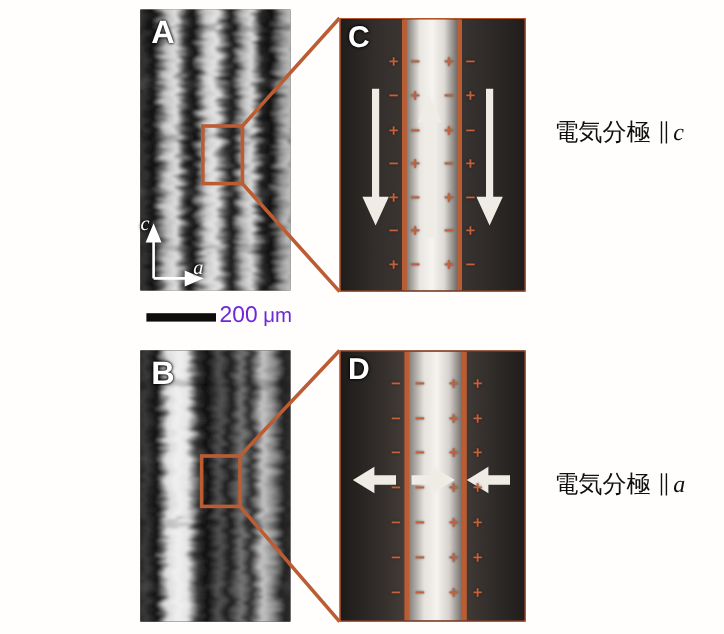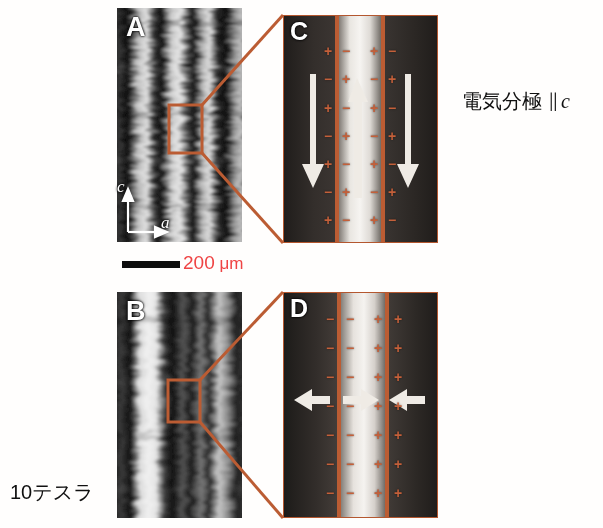--- a/index.html
+++ b/index.html
@@ -48,26 +48,26 @@
   #overlay{position:absolute;left:0;top:0;width:603px;height:528px;z-index:7;pointer-events:none;}
 
   
   .jp{
     position:absolute;color:#101010;
     font-family:"Liberation Sans", sans-serif;
     font-size:20px;white-space:nowrap;line-height:1;
   }
   #fieldLabel0{left:18px;top:206px;}
   #fieldLabel10{left:10px;top:482px;}
-  #polLabelC{left:462px;top:91px;}
+  #polLabelC{left:462px;top:101px;}
   #polLabelD{left:462px;top:394px;}
   .jp .ital{font-style:italic;font-family:"Liberation Serif", serif;padding-left:2px;}
 
   .scaletext{
-    position:absolute;left:183px;top:252px;color:#ef4444;
+    position:absolute;left:183px;top:252px;color:#6d28d9;
     font-size:19px;font-family:"Liberation Sans", sans-serif;white-space:nowrap;
   }
   .scaletext .unit{font-size:17px;}
 
   .axislabel{
     position:absolute;color:#fff;font-style:italic;
     font-family:"Liberation Serif", serif;font-size:17px;
     text-shadow:0 0 3px #000,0 0 2px #000;z-index:8;line-height:1;
   }
   #axisC{left:117px;top:178px;}
@@ -279,19 +279,21 @@
     </g>
   </svg>
 
   <div class="axislabel" id="axisC">c</div>
   <div class="axislabel" id="axisA">a</div>
 
   <div class="scaletext">
     <span>200</span><span class="unit"> </span><span class="unit">μm</span>
   </div>
 
-  <div class="jp" id="fieldLabel10">10テスラ</div>
 
   <div class="jp" id="polLabelC">
     <span>電気分極 ∥</span><span class="ital">c</span>
   </div>
+  <div class="jp" id="polLabelD">
+    <span>電気分極 ∥</span><span class="ital">a</span>
+  </div>
 
 </div>
 
 </body></html>

